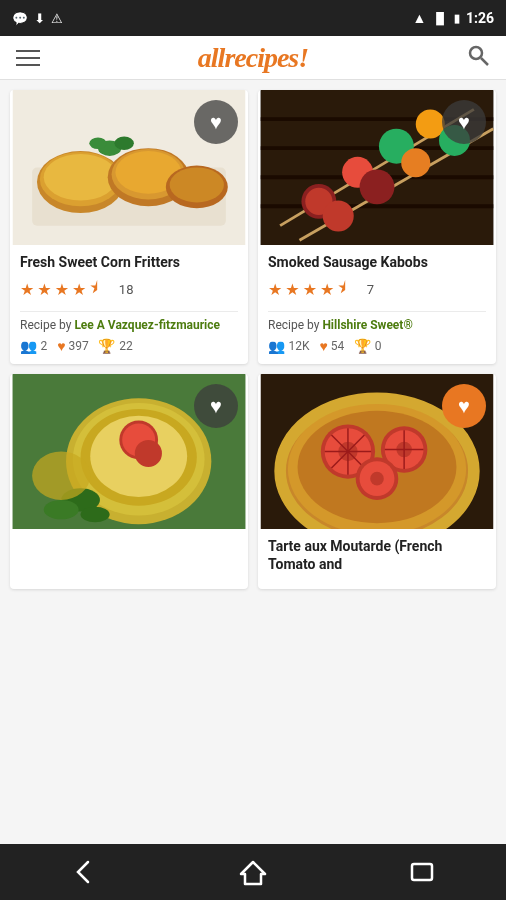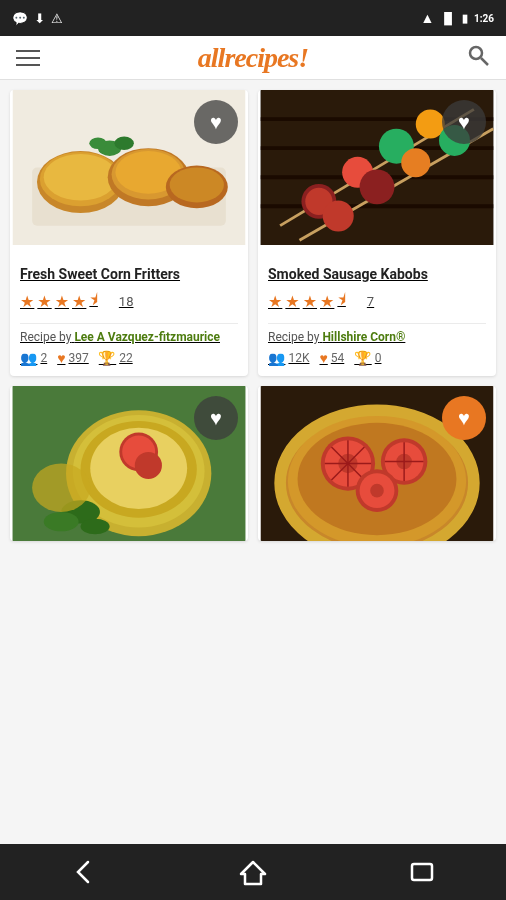--- a/index.html
+++ b/index.html
@@ -99,22 +99,21 @@
     .favorite-btn.active {
       background: #e87722;
     }
     .heart-icon {
       color: white;
       font-size: 20px;
       line-height: 1;
     }
 
     .recipe-info {
-      padding: 20px 10px 10px;
-      text-decoration: underline;
+      padding: 8px 10px 10px;
     }
 
     .recipe-title {
       font-size: 14px;
       font-weight: bold;
       color: #222;
       margin-bottom: 5px;
       line-height: 1.3;
     }
 
@@ -188,21 +187,21 @@
 <div class="status-bar">
   <div class="status-left">
     <span style="font-size:13px;">💬</span>
     <span style="font-size:13px;">⬇</span>
     <span style="font-size:13px;">⚠</span>
   </div>
   <div class="status-right">
     <span>▲</span>
     <span style="font-size:11px;">▐▌</span>
     <span style="font-size:11px;">▮</span>
-    <span style="font-size:10px; font-weight:bold;">1:26</span>
+    <span style="font-size:14px; font-weight:bold;">1:26</span>
   </div>
 </div>
 
 <div class="top-nav">
   <div class="hamburger">
     <span></span>
     <span></span>
     <span></span>
   </div>
   <div class="logo">
@@ -308,21 +307,21 @@
         <div class="stars-row">
           <span class="star">★</span>
           <span class="star">★</span>
           <span class="star">★</span>
           <span class="star">★</span>
           <span class="star-half">⯨</span>
           <span class="review-count">7</span>
         </div>
         <div class="divider"></div>
         <div class="recipe-meta">
-          <span>Recipe by</span> <strong>Hillshire Corn®</strong>
+          <span>Recipe by</span> <strong>Hillshire Sweet®</strong>
         </div>
         <div class="recipe-stats">
           <div class="stat-item">
             <span class="stat-icon people">👥</span>
             <span>12K</span>
           </div>
           <div class="stat-item">
             <span class="stat-icon heart">♥</span>
             <span>54</span>
           </div>
@@ -391,20 +390,23 @@
           <circle cx="120" cy="108" r="22" fill="#c0392b"></circle>
           <circle cx="120" cy="108" r="18" fill="#e74c3c"></circle>
           <circle cx="120" cy="108" r="7" fill="#c0392b"></circle>
 
           <ellipse cx="120" cy="100" rx="100" ry="75" fill="none" stroke="#d4a830" stroke-width="12"></ellipse>
         </svg>
         <div class="favorite-btn active">
           <span class="heart-icon">♥</span>
         </div>
       </div>
+      <div class="recipe-info">
+        <div class="recipe-title">Tarte aux Moutarde (French Tomato and</div>
+      </div>
     </div>
 
   </div>
 </div>
 
 <div class="bottom-nav">
   <div class="nav-btn">
     <svg width="28" height="28" viewBox="0 0 28 28" fill="none" stroke="white" stroke-width="2.5" stroke-linecap="round">
       <polyline points="18,4 8,14 18,24"></polyline>
     </svg>

